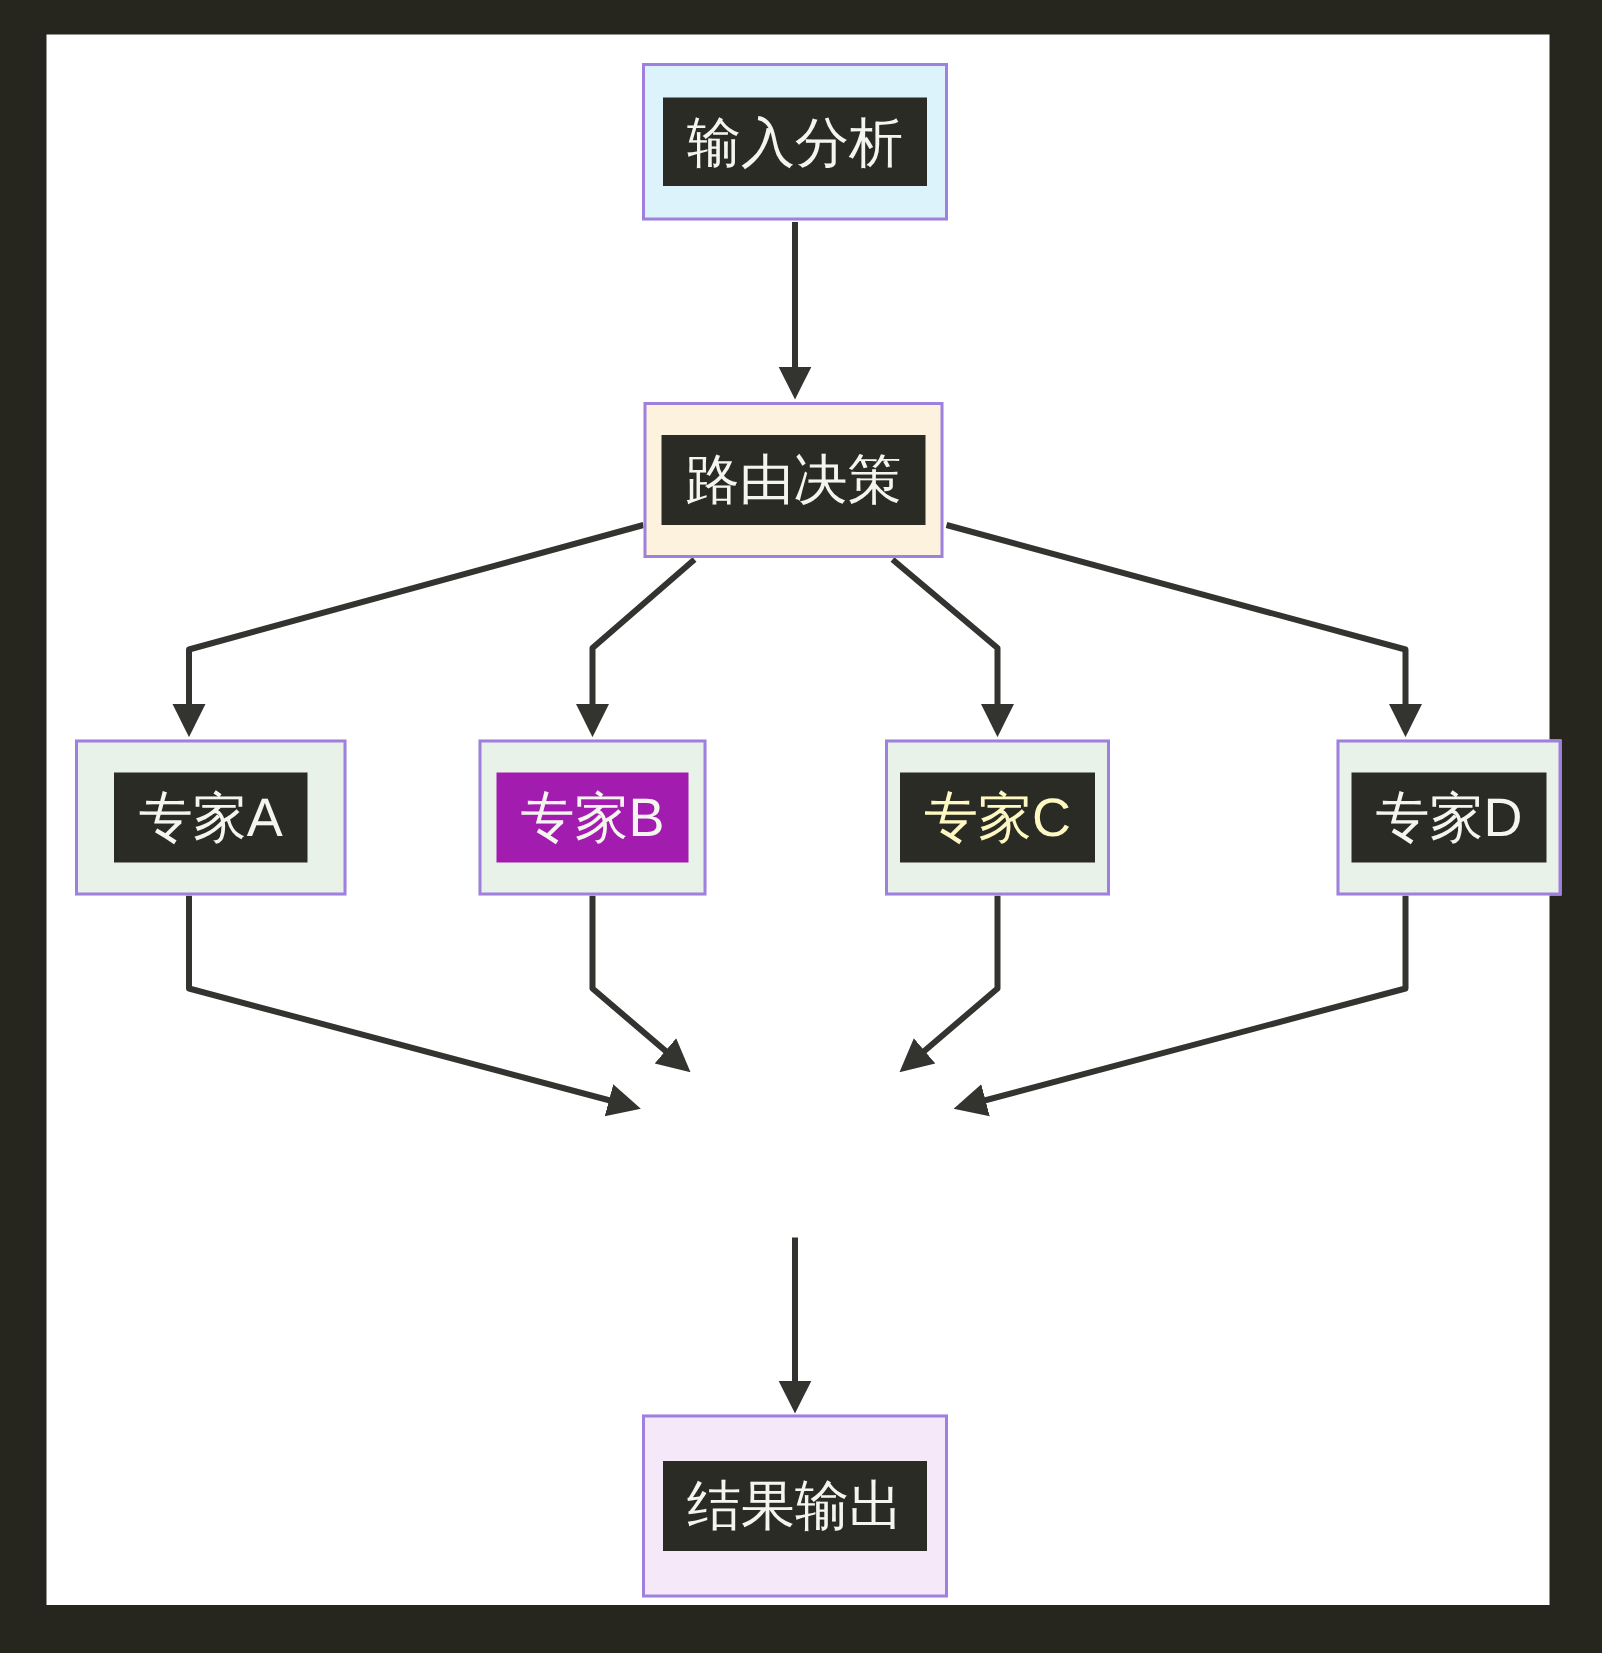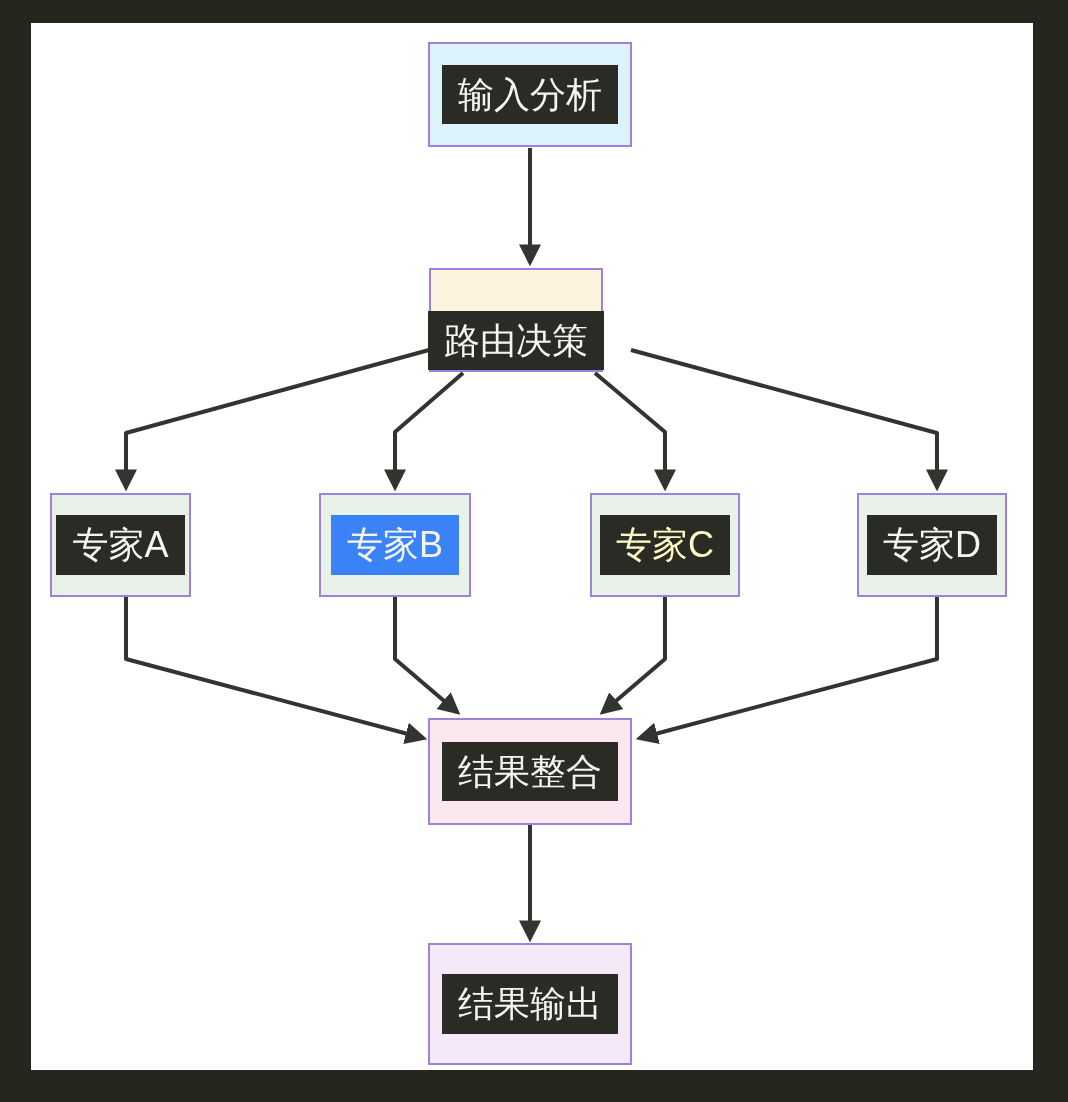--- a/index.html
+++ b/index.html
@@ -39,25 +39,25 @@
     display:inline-block;
     background:#2b2b26;
     color:#f5f5ef;
     font-size:36px;
     line-height:1.2;
     padding:8px 16px;
     white-space:nowrap;
   }
   
   .n-input  {left:397px;top:19px;width:204px;height:105px;background:#dcf3fb;}
-  .n-router {left:398px;top:245px;width:174px;height:104px;background:#fdf2dd;align-items:flex-end;}
-  .n-exp-a  {left:19px;top:470px;width:141px;height:104px;background:#e9f2e9;}
+  .n-router {left:398px;top:245px;width:200px;height:104px;background:#fdf2dd;}
+  .n-exp-a  {left:19px;top:470px;width:181px;height:104px;background:#e9f2e9;}
   .n-exp-b  {left:288px;top:470px;width:152px;height:104px;background:#e9f2e9;}
   .n-exp-c  {left:559px;top:470px;width:150px;height:104px;background:#e9f2e9;}
-  .n-exp-d  {left:826px;top:470px;width:150px;height:104px;background:#e9f2e9;}
+  .n-exp-d  {left:860px;top:470px;width:150px;height:104px;background:#e9f2e9;}
   .n-merge  {left:397px;top:695px;width:204px;height:107px;background:#fbe7f0;}
   .n-output {left:397px;top:920px;width:204px;height:122px;background:#f4e8f9;}
 </style>
 </head>
 <body>
 
 <div class="frame" style="background: rgb(38, 38, 31);">
   <div class="canvas" style="background: rgb(255, 255, 255);">
 
     <svg class="edges" viewBox="31 23 1002 1047" width="1002" height="1047" xmlns="http://www.w3.org/2000/svg">
@@ -84,33 +84,30 @@
 
     <div class="node n-router" style="background: rgb(253, 242, 221); border-color: rgb(159, 128, 222);">
       <span class="label" style="background: rgb(43, 43, 38); color: rgb(245, 245, 239);">路由决策</span>
     </div>
 
     <div class="node n-exp-a" style="background: rgb(233, 242, 233); border-color: rgb(159, 128, 222);">
       <span class="label" style="background: rgb(43, 43, 38); color: rgb(245, 245, 239);">专家A</span>
     </div>
 
     <div class="node n-exp-b" style="background: rgb(233, 242, 233); border-color: rgb(159, 128, 222);">
-      <span class="label" style="background: #3b82f6; color: rgb(245, 245, 239);">专家B</span>
+      <span class="label" style="background: #a21caf; color: rgb(245, 245, 239);">专家B</span>
     </div>
 
     <div class="node n-exp-c" style="background: rgb(233, 242, 233); border-color: rgb(159, 128, 222);">
       <span class="label" style="background: rgb(43, 43, 38); color: #fef9c3;">专家C</span>
     </div>
 
     <div class="node n-exp-d" style="background: rgb(233, 242, 233); border-color: rgb(159, 128, 222);">
       <span class="label" style="background: rgb(43, 43, 38); color: rgb(245, 245, 239);">专家D</span>
     </div>
 
-    <div class="node n-merge" style="background: rgb(251, 231, 240); border-color: rgb(159, 128, 222);">
-      <span class="label" style="background: rgb(43, 43, 38); color: rgb(245, 245, 239);">结果整合</span>
-    </div>
 
     <div class="node n-output" style="background: rgb(244, 232, 249); border-color: rgb(159, 128, 222);">
       <span class="label" style="background: rgb(43, 43, 38); color: rgb(245, 245, 239);">结果输出</span>
     </div>
 
   </div>
 </div>
 
 </body></html>

